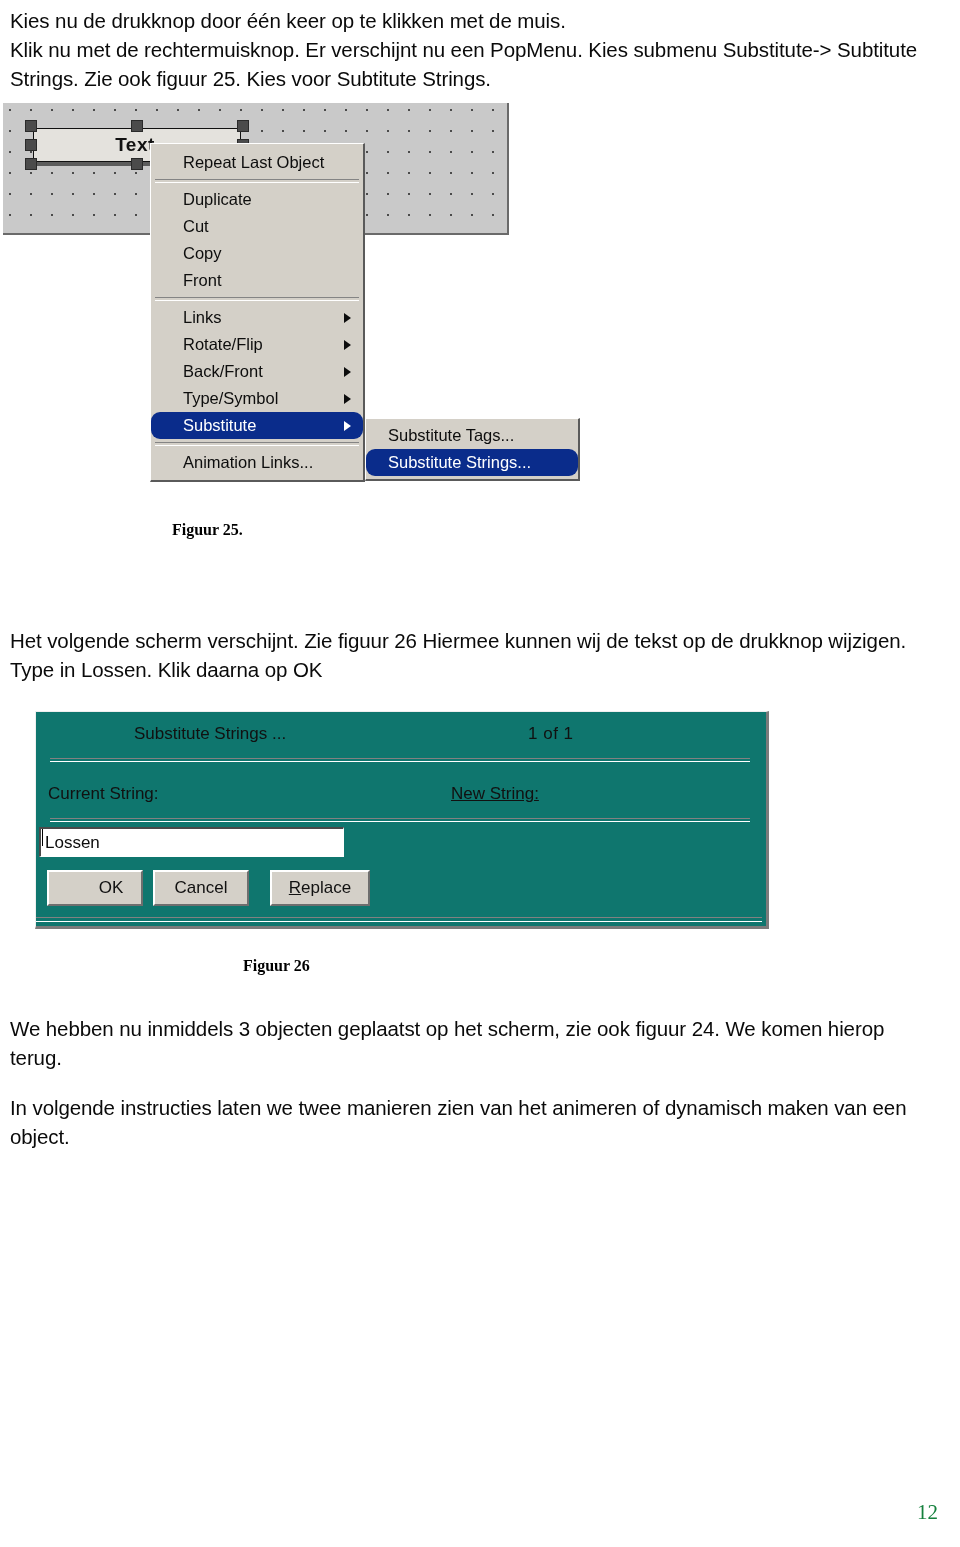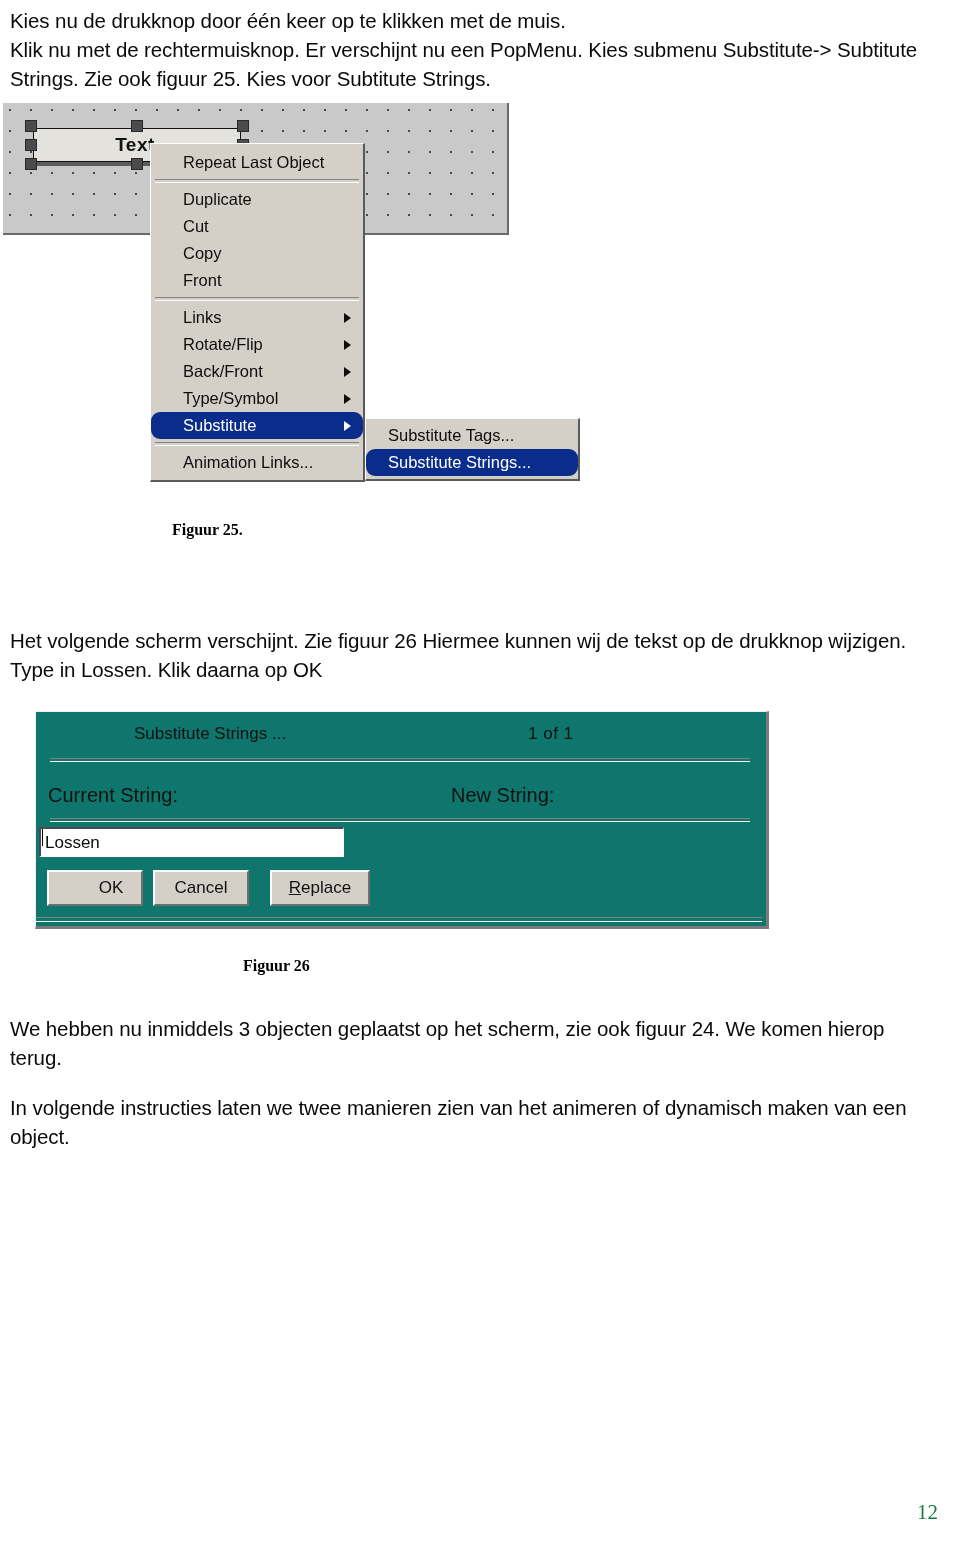--- a/index.html
+++ b/index.html
@@ -223,25 +223,25 @@
     left: 14px;
     width: 700px;
     height: 2px;
     border-top: 1px solid #818181;
     border-bottom: 1px solid #ffffff;
   }
   #dlg-rule-1 { top: 46px; }
   #dlg-rule-2 { top: 106px; }
   .dlg-label {
     position: absolute;
-    font-size: 20px;
+    font-size: 17px;
     color: #111111;
   }
   #label-current-string { left: 12px; top: 72px; }
-  #label-new-string     { left: 415px; top: 72px; }
+  #label-new-string     { left: 415px; top: 72px; text-decoration: underline; }
   #label-text           { left: 14px; top: 121px; }
   .dlg-input-inner {
     position: absolute;
     left: 3px;
     top: 115px;
     width: 305px;
     height: 30px;
     background: #ffffff;
     border-top: 2px solid #4a4a4a;
     border-left: 2px solid #4a4a4a;

